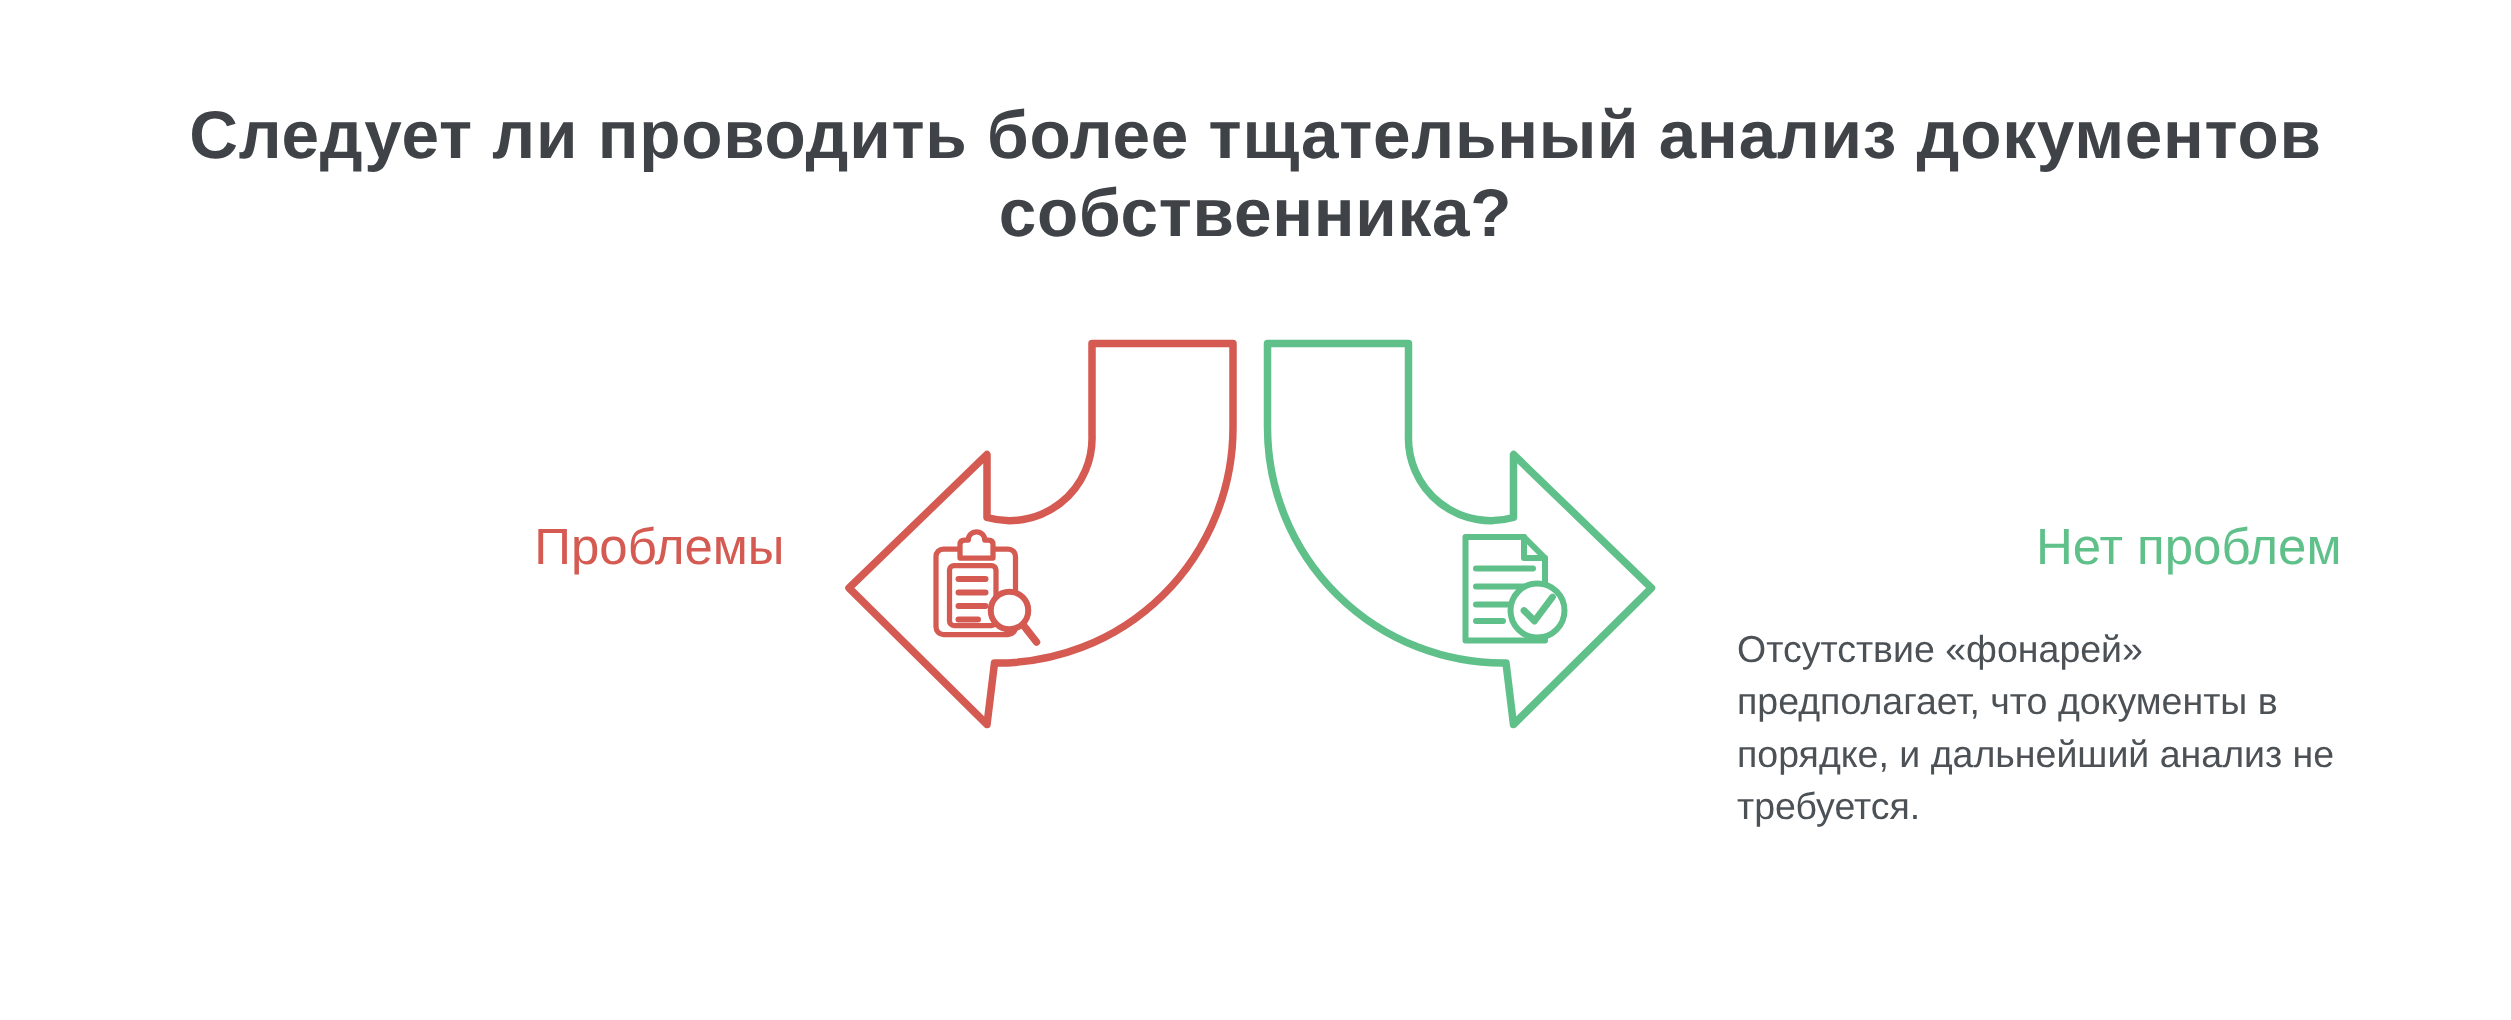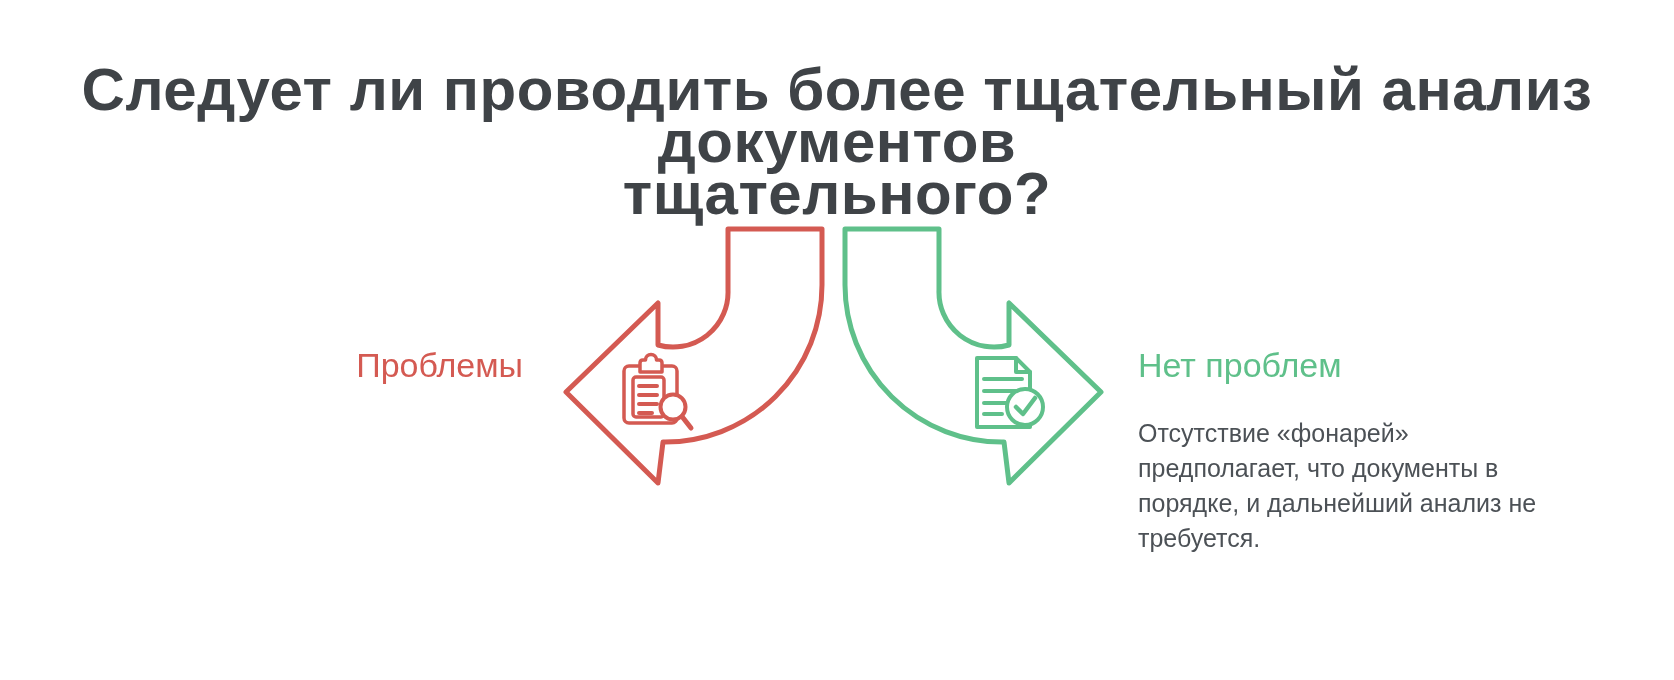--- a/index.html
+++ b/index.html
@@ -8,21 +8,21 @@
     width:1674px; height:680px;
     background:#ffffff;
     font-family:"Liberation Sans", sans-serif;
     overflow:hidden;
   }
   .title {
     position:absolute;
     top:64px; left:0; width:100%;
     margin:0;
     text-align:center;
-    font-size:60px;
+    font-size:45px;
     line-height:52px;
     font-weight:bold;
     letter-spacing:0.5px;
   }
   .title .line { display:block; }
   .arrows-svg { position:absolute; top:0; left:0; }
   .col { position:absolute; top:346px; width:423px; }
   .col-left  { right:1151px; text-align:right; }
   .col-right { left:1138px;  text-align:left;  }
   .branch-heading {
@@ -38,21 +38,21 @@
   .col-left  .branch-body { width:360px; margin-left:auto; }
   .col-right .branch-body { width:405px; }
 </style>
 </head>
 <body>
 
 <div class="canvas">
 
   <h1 class="title" style="color: rgb(63, 67, 71);">
     <span class="line">Следует ли проводить более тщательный анализ документов</span>
-    <span class="line">тщательного?</span>
+    <span class="line">собственника?</span>
   </h1>
 
   <svg class="arrows-svg" width="1674" height="680" viewBox="0 0 1674 680">
 
     <g>
       <path d="M728,229 L822,229 L822,285 A157,157 0 0 1 663,442 L658,483 L566,392 L658,303 L658,345 A55,55 0 0 0 728,290 Z" fill="none" stroke-width="5" stroke-linejoin="round" stroke="#D45A52"></path>
 
       <g fill="none" stroke-width="3.5" stroke-linejoin="round" stroke-linecap="round">
         <rect x="624" y="366" width="53" height="57" rx="5" fill="#ffffff" stroke="#D45A52"></rect>
         <path d="M640,372 L640,363 Q640,360 643,360 L645.5,360 A5.5,5.5 0 0 1 656.5,360 L659,360 Q662,360 662,363 L662,372 Z" fill="#ffffff" stroke="#D45A52"></path>
@@ -74,17 +74,17 @@
         <path d="M1016,407 L1023,414 L1035,398" stroke-width="4.5" stroke="#5FC08A"></path>
       </g>
     </g>
   </svg>
 
   <div class="col col-left">
     <div class="branch-heading" style="color: rgb(212, 90, 82);">Проблемы</div>
   </div>
 
   <div class="col col-right">
-    <div class="branch-heading" style="color: rgb(95, 192, 138);">Нет проблем</div>
-    <p class="branch-body" style="color: rgb(76, 81, 86);">Отсутствие «фонарей» предполагает, что документы в порядке, и дальнейший анализ не требуется.</p>
+    <div class="branch-heading" style="color: rgb(95, 192, 138); text-align: right;">Нет проблем</div>
+    <p class="branch-body" style="color: rgb(76, 81, 86); margin-left: 20px;">Отсутствие «фонарей» предполагает, что документы в порядке, и дальнейший анализ не требуется.</p>
   </div>
 
 </div>
 
 </body></html>

